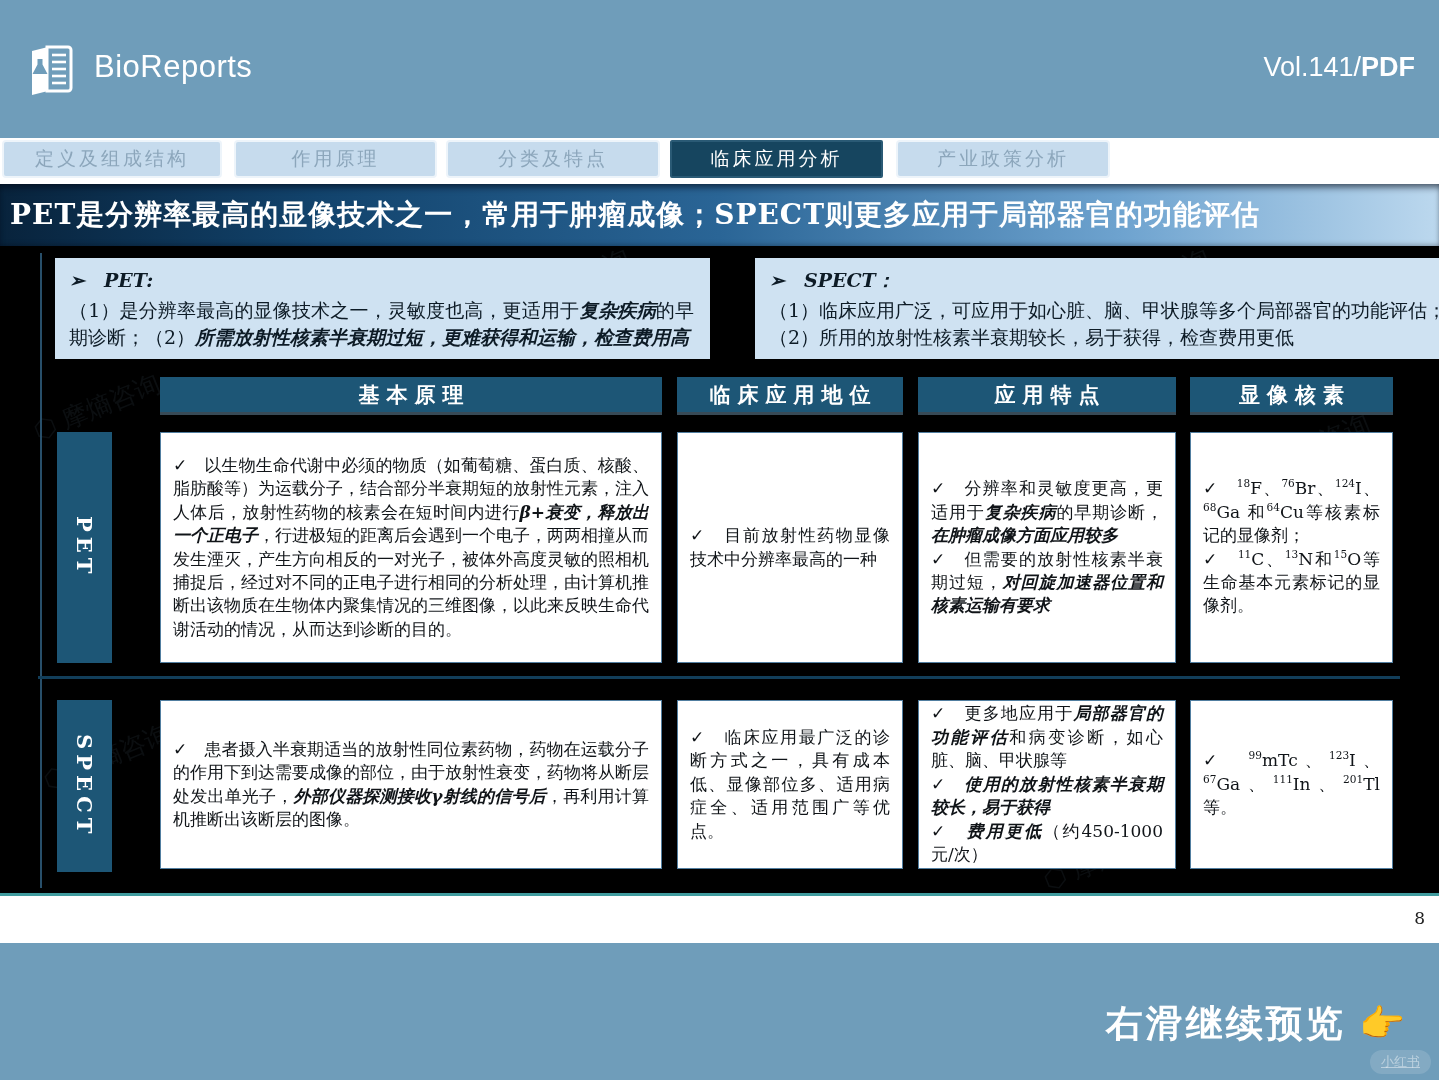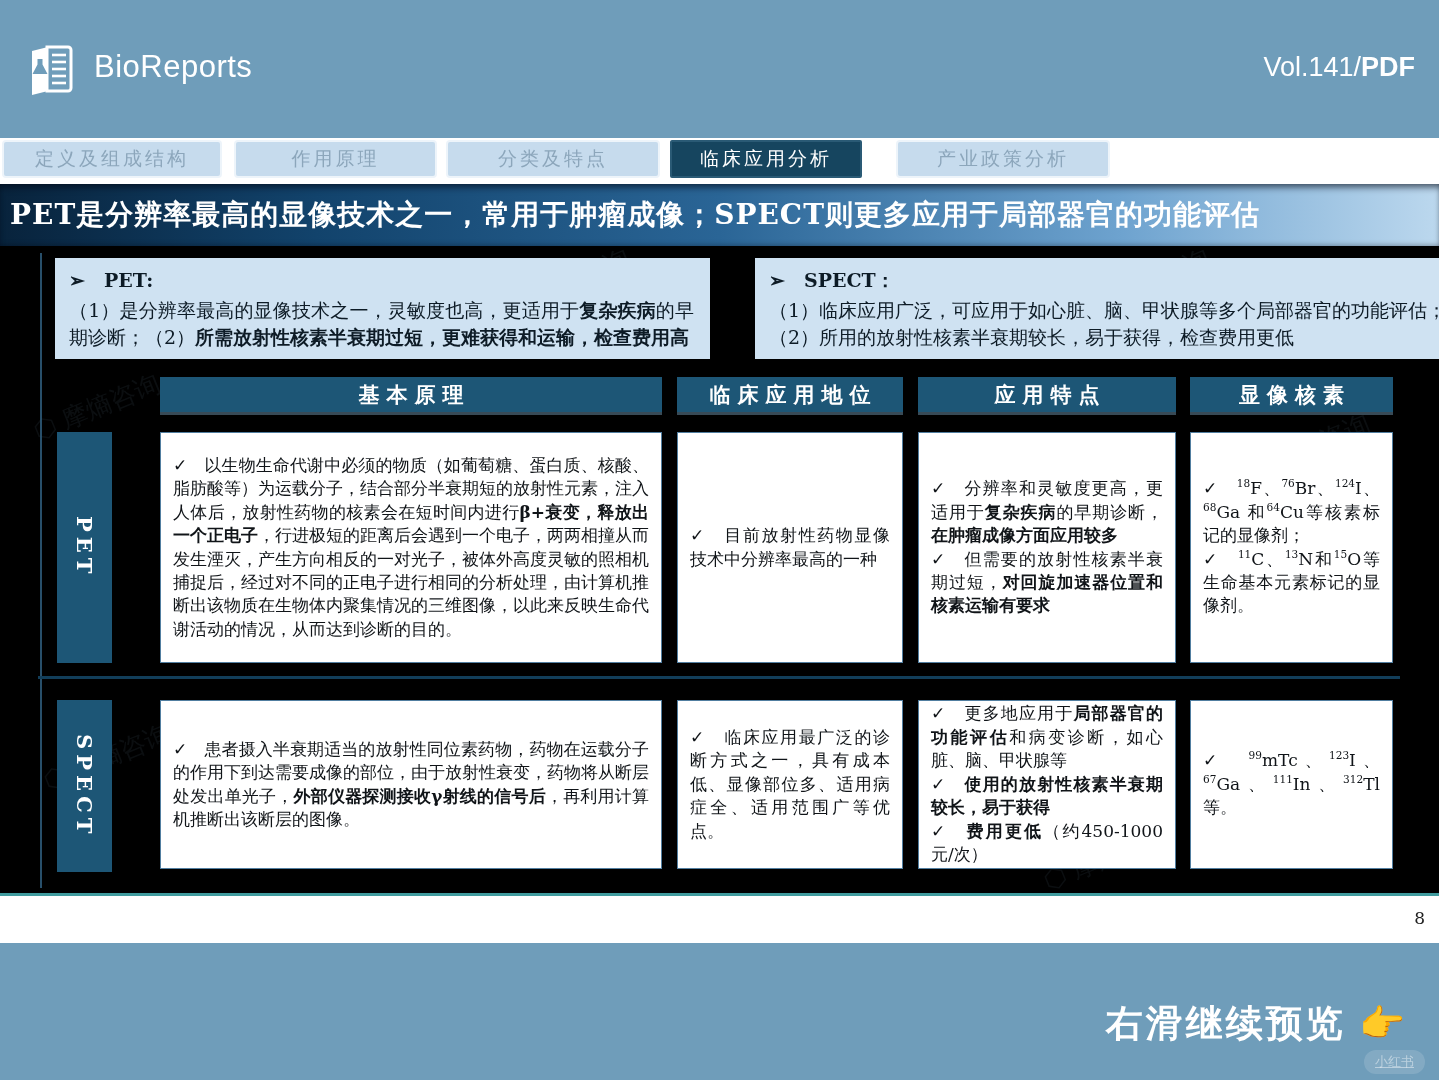--- a/index.html
+++ b/index.html
@@ -12,21 +12,21 @@
   .vol{position:absolute;right:24px;top:52px;font-size:27px;color:#ffffff;}
   .vol .bold{font-weight:bold;}
   
   .tabrow{position:absolute;left:0;top:138px;width:100%;height:46px;background:#ffffff;}
   .tab{position:absolute;top:2px;height:38px;box-sizing:border-box;background:#c6dbed;
        border:2px solid #edf4fa;border-radius:4px;color:#8ca6bb;display:flex;align-items:center;
        justify-content:center;font-family:"DejaVu Serif","Liberation Serif",serif;font-size:19px;
        letter-spacing:3px;cursor:pointer;}
   .tab.active{background:#16455f;color:#ffffff;border-color:#2a5a75;border-radius:2px;}
   .tab1{left:2px;width:220px;}.tab2{left:234px;width:203px;}.tab3{left:446px;width:214px;}
-  .tab4{left:670px;width:192px;text-align:right;}.tab5{left:896px;width:214px;}
+  .tab4{left:670px;width:213px;text-align:right;}.tab5{left:896px;width:214px;}
   
   .titlebar{position:absolute;left:0;top:184px;width:100%;height:62px;
     background:linear-gradient(90deg,#08233c 0%,#12436c 22%,#2a6596 50%,#6ea3cf 78%,#bcd8ee 100%);
     box-shadow:inset 0 6px 7px -3px rgba(0,8,20,.65), inset 0 -3px 5px -2px rgba(0,8,20,.35);}
   .titlebar .t{position:absolute;left:10px;top:50%;transform:translateY(-50%);color:#ffffff;
     font-size:28px;font-family:"DejaVu Serif","Liberation Serif",serif;font-weight:bold;
     letter-spacing:1px;white-space:nowrap;}
   
   .wm{position:absolute;color:#6b8aa0;opacity:.10;font-size:26px;transform:rotate(-22deg);
       white-space:nowrap;pointer-events:none;}
@@ -54,33 +54,33 @@
   .label-spect{top:700px;height:172px;}
   .cell{position:absolute;box-sizing:border-box;background:#ffffff;border:1px solid #517ea0;
       padding:8px 12px;display:flex;flex-direction:column;justify-content:center;
       color:#101418;font-family:"DejaVu Serif","Liberation Serif",serif;font-size:17px;
       line-height:1.38;}
   .cell .para{text-align:justify;}
   .rowA{top:432px;height:231px;}
   .rowB{top:700px;height:169px;}
   .c1{left:160px;width:502px;}.c2{left:677px;width:226px;}
   .c3{left:918px;width:258px;}.c4{left:1190px;width:203px;}
-  .b{font-weight:bold;}
+  .b{font-weight:bold;font-style:italic;}
   sup{font-size:.62em;line-height:0;}
   .divider{position:absolute;left:38px;top:676px;width:1362px;height:3px;background:#123e5a;}
   
   .tealline{position:absolute;left:0;top:893px;width:100%;height:3px;background:#3f9b9e;}
   .pagestrip{position:absolute;left:0;top:896px;width:100%;height:47px;background:#ffffff;}
   .pageno{position:absolute;right:14px;top:12px;font-size:17px;color:#222222;
       font-family:"DejaVu Serif","Liberation Serif",serif;}
   .footer{position:absolute;left:0;top:943px;width:100%;height:137px;background:#6f9dba;}
   .swipe{position:absolute;right:34px;top:56px;font-size:37px;font-weight:bold;color:#ffffff;
       letter-spacing:3px;white-space:nowrap;}
   .swipe .emoji{color:#f6c544;letter-spacing:0;}
-  .badge{position:absolute;right:14px;bottom:6px;background:rgba(255,255,255,.14);
+  .badge{position:absolute;right:8px;bottom:6px;background:rgba(255,255,255,.14);
       color:rgba(255,255,255,.45);border-radius:14px;padding:3px 11px;font-size:13px;text-decoration:underline;}
 </style>
 </head>
 <body>
 
 <div class="page">
 
   <div class="app-header">
     <div class="logo">
       <svg viewBox="0 0 54 54" width="54" height="54">
@@ -164,21 +164,21 @@
     </div>
   <div class="cell rowB c2">
       <div class="para"><span>✓　临床应用最广泛的诊断方式之一，具有成本低、显像部位多、适用病症全、适用范围广等优点。</span></div>
     </div>
   <div class="cell rowB c3">
       <div class="para"><span>✓　更多地应用于</span><span class="b">局部器官的功能评估</span><span>和病变诊断，如心脏、脑、甲状腺等</span></div>
       <div class="para"><span>✓　</span><span class="b">使用的放射性核素半衰期较长，易于获得</span></div>
       <div class="para"><span>✓　</span><span class="b">费用更低</span><span>（约450-1000元/次）</span></div>
     </div>
   <div class="cell rowB c4">
-      <div class="para"><span>✓　</span><sup>99</sup><span>mTc、</span><sup>123</sup><span>I、</span><sup>67</sup><span>Ga、</span><sup>111</sup><span>In、</span><sup>312</sup><span>Tl等。</span></div>
+      <div class="para"><span>✓　</span><sup>99</sup><span>mTc、</span><sup>123</sup><span>I、</span><sup>67</sup><span>Ga、</span><sup>111</sup><span>In、</span><sup>201</sup><span>Tl等。</span></div>
     </div>
 
   <div class="tealline"></div>
   <div class="pagestrip">
     <div class="pageno">8</div>
   </div>
 
   <div class="footer">
     <div class="swipe"><span>右滑继续预览</span> <span class="emoji">👉</span></div>
     <div class="badge">小红书</div>

